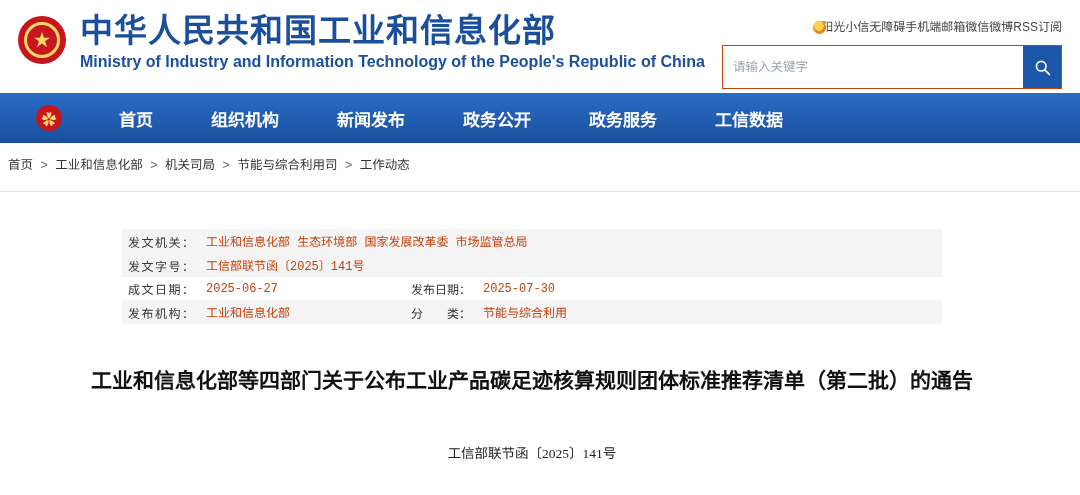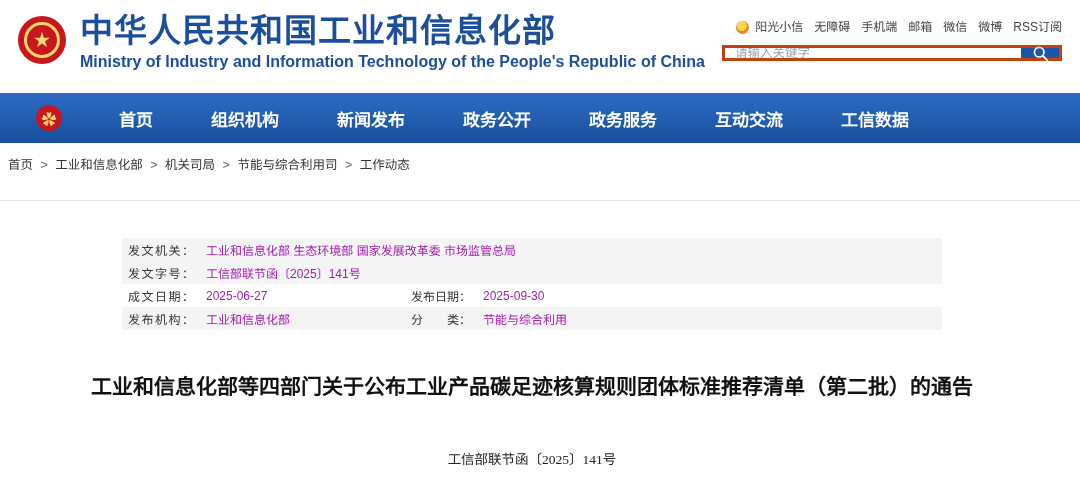--- a/index.html
+++ b/index.html
@@ -68,21 +68,21 @@
   .header-right {
     position: absolute;
     right: 18px;
     top: 16px;
     width: 340px;
   }
   .toplinks {
     display: flex;
     justify-content: flex-end;
     align-items: center;
-    gap: 11px;
+    gap: 0;
     font-size: 12px;
     color: #444;
     height: 18px;
   }
   .toplinks a {
     color: #444;
     text-decoration: none;
     white-space: nowrap;
   }
   .sun-icon {
@@ -90,22 +90,22 @@
     width: 13px; height: 13px;
     border-radius: 50%;
     background: radial-gradient(circle at 45% 40%, #ffd24d 0 45%, #e8861d 46% 100%);
     position: relative;
     top: 2px;
     margin-right: -5px;
   }
   .searchbar {
     margin-top: 11px;
     display: flex;
-    height: 16px;
-    border: 3px solid #c2410c;
+    height: 44px;
+    border: 1px solid #c2410c;
     background: #fff;
   }
   .searchbar input {
     flex: 1;
     border: none;
     outline: none;
     padding: 0 10px;
     font-size: 12.5px;
     color: #333;
     font-family: "Liberation Sans", sans-serif;
@@ -145,21 +145,21 @@
     padding: 0 29px;
     white-space: nowrap;
     text-decoration: none;
     cursor: pointer;
   }
 
   
   .breadcrumb {
     font-size: 12.5px;
     color: #333;
-    padding: 11px 0 27px 8px;
+    padding: 11px 0 18px 8px;
     border-bottom: 1px solid #e3e3e3;
   }
   .breadcrumb a { color: #333; text-decoration: none; }
   .breadcrumb .sep { color: #666; margin: 0 4px; }
 
   
   .content {
     padding: 0 16px 0 0;
   }
   .meta-table {
@@ -171,21 +171,21 @@
   }
   .meta-table tr { height: 23px; }
   .meta-table tr.shade { background: #f4f4f4; }
   .meta-table td {
     padding: 3px 6px;
     vertical-align: middle;
     white-space: nowrap;
   }
   .meta-label { width: 78px; text-align: justify; text-align-last: justify; color: #333; }
   .meta-label-2 { width: 68px; text-align: justify; text-align-last: justify; color:#333;margin-left:8px; }
-  .meta-val { color: #a21caf; }
+  .meta-val { color: #c2410c; font-family: Liberation Mono, monospace; }
   .col-mid { width: 205px; }
 
   
   .doc-title {
     margin: 42px auto 0 auto;
     width: 900px;
     text-align: center;
     font-size: 21px;
     font-weight: bold;
     color: #111;
@@ -240,21 +240,20 @@
   </div>
 </div>
 
 <div class="nav">
   <div class="nav-logo">✿</div>
   <a class="nav-item" href="#">首页</a>
   <a class="nav-item" href="#">组织机构</a>
   <a class="nav-item" href="#">新闻发布</a>
   <a class="nav-item" href="#">政务公开</a>
   <a class="nav-item" href="#">政务服务</a>
-  <a class="nav-item" href="#">互动交流</a>
   <a class="nav-item" href="#">工信数据</a>
 </div>
 
 <div class="breadcrumb">
   <a href="#">首页</a>
   <span class="sep">&gt;</span>
   <a href="#">工业和信息化部</a>
   <span class="sep">&gt;</span>
   <a href="#">机关司局</a>
   <span class="sep">&gt;</span>
@@ -272,21 +271,21 @@
         <td class="meta-val" colspan="3">工业和信息化部 生态环境部 国家发展改革委 市场监管总局</td>
       </tr>
       <tr class="shade">
         <td class="meta-label">发文字号：</td>
         <td class="meta-val" colspan="3">工信部联节函〔2025〕141号</td>
       </tr>
       <tr>
         <td class="meta-label">成文日期：</td>
         <td class="meta-val col-mid">2025-06-27</td>
         <td class="meta-label-2">发布日期：</td>
-        <td class="meta-val">2025-09-30</td>
+        <td class="meta-val">2025-07-30</td>
       </tr>
       <tr class="shade">
         <td class="meta-label">发布机构：</td>
         <td class="meta-val col-mid">工业和信息化部</td>
         <td class="meta-label-2">分　　类：</td>
         <td class="meta-val">节能与综合利用</td>
       </tr>
     </tbody>
   </table>
 

